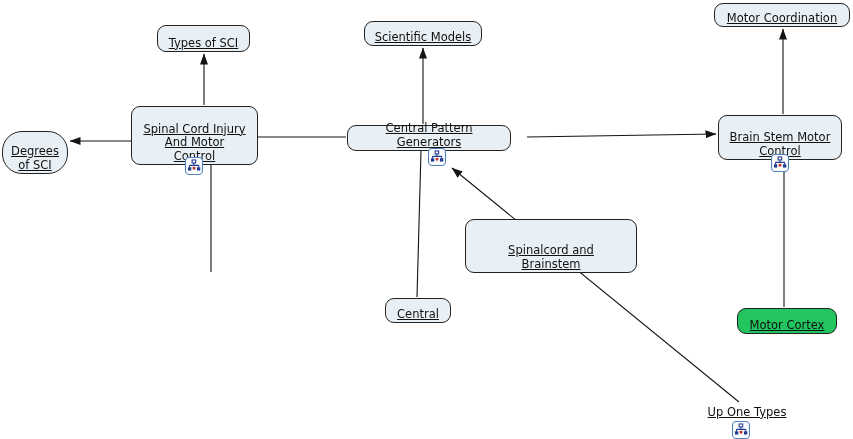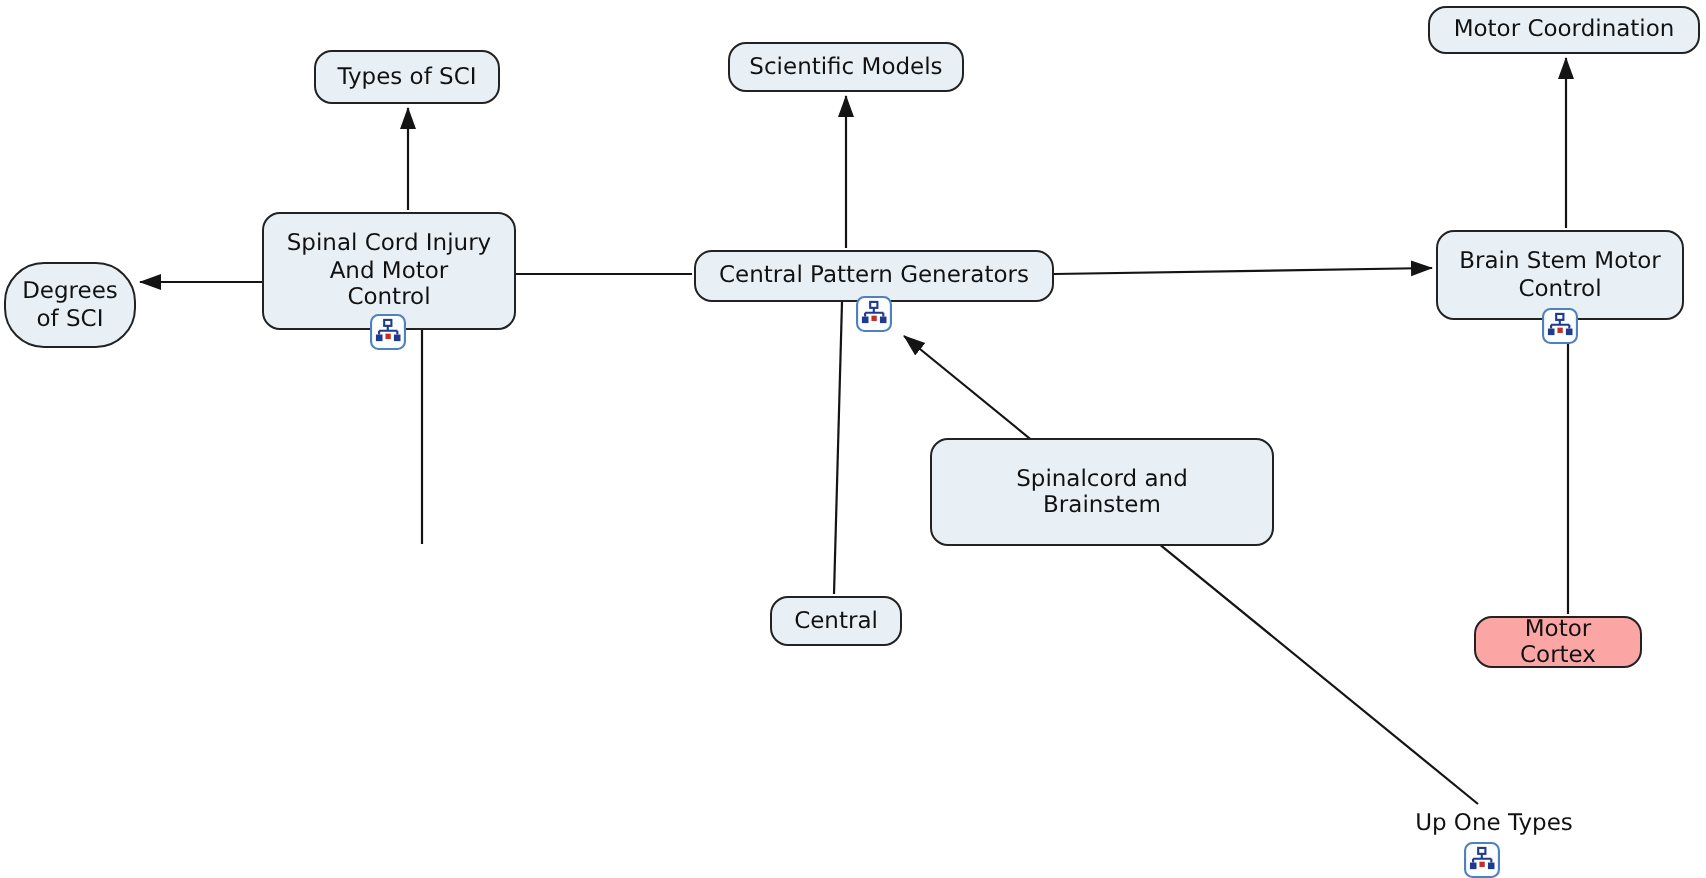--- a/index.html
+++ b/index.html
@@ -20,30 +20,31 @@
     left: 0;
     top: 0;
     z-index: 1;
   }
   .node {
     position: absolute;
     box-sizing: border-box;
     border: 1px solid #222222;
     border-radius: 9px;
     display: flex;
-    align-items: center;
+    align-items: flex-end;
     justify-content: center;
     text-align: center;
     white-space: pre-line;
     font-size: 11.5px;
     line-height: 13.5px;
     color: #111111;
     padding: 1px 4px;
     z-index: 2;
     cursor: default;
+    text-decoration: underline;
   }
   .node.plain {
     background: transparent !important;
     border: none;
     border-radius: 0;
     padding: 0;
   }
   .icon {
     position: absolute;
     width: 18px;
@@ -82,21 +83,21 @@
 And Motor
 Control</span></div>
     <span class="icon" style="left: 185px; top: 157px;"><svg width="18" height="18" viewBox="0 0 17 17">
         <rect x="0.5" y="0.5" width="16" height="16" rx="3.5" fill="#fbfdff" stroke="#4f81bd" stroke-width="1"></rect>
         <rect x="6.7" y="2.8" width="3.4" height="2.8" fill="#ffffff" stroke="#1f3a8f" stroke-width="1"></rect>
         <path d="M8.4 5.6 L8.4 7.9 M4.3 7.9 L12.9 7.9 M4.3 7.9 L4.3 9.7 M12.9 7.9 L12.9 9.7" stroke="#1f3a8f" stroke-width="1" fill="none"></path>
         <rect x="2.8" y="9.7" width="3.1" height="3.1" fill="#1f3a8f"></rect>
         <rect x="11.3" y="9.7" width="3.1" height="3.1" fill="#1f3a8f"></rect>
         <rect x="7.3" y="9.3" width="2.5" height="2.5" fill="#c03028"></rect>
       </svg></span>
-    <div class="node" style="left: 347px; top: 125px; width: 180px; height: 26px; background: rgb(233, 240, 245); border-color: rgb(34, 34, 34); color: rgb(17, 17, 17);"><span>Central Pattern Generators</span></div>
+    <div class="node" style="left: 347px; top: 125px; width: 164px; height: 26px; background: rgb(233, 240, 245); border-color: rgb(34, 34, 34); color: rgb(17, 17, 17);"><span>Central Pattern Generators</span></div>
     <span class="icon" style="left: 428px; top: 148px;"><svg width="18" height="18" viewBox="0 0 17 17">
         <rect x="0.5" y="0.5" width="16" height="16" rx="3.5" fill="#fbfdff" stroke="#4f81bd" stroke-width="1"></rect>
         <rect x="6.7" y="2.8" width="3.4" height="2.8" fill="#ffffff" stroke="#1f3a8f" stroke-width="1"></rect>
         <path d="M8.4 5.6 L8.4 7.9 M4.3 7.9 L12.9 7.9 M4.3 7.9 L4.3 9.7 M12.9 7.9 L12.9 9.7" stroke="#1f3a8f" stroke-width="1" fill="none"></path>
         <rect x="2.8" y="9.7" width="3.1" height="3.1" fill="#1f3a8f"></rect>
         <rect x="11.3" y="9.7" width="3.1" height="3.1" fill="#1f3a8f"></rect>
         <rect x="7.3" y="9.3" width="2.5" height="2.5" fill="#c03028"></rect>
       </svg></span>
     <div class="node" style="left: 718px; top: 115px; width: 124px; height: 45px; background: rgb(233, 240, 245); border-color: rgb(34, 34, 34); color: rgb(17, 17, 17);"><span>Brain Stem Motor
 Control</span></div>
@@ -104,21 +105,21 @@
         <rect x="0.5" y="0.5" width="16" height="16" rx="3.5" fill="#fbfdff" stroke="#4f81bd" stroke-width="1"></rect>
         <rect x="6.7" y="2.8" width="3.4" height="2.8" fill="#ffffff" stroke="#1f3a8f" stroke-width="1"></rect>
         <path d="M8.4 5.6 L8.4 7.9 M4.3 7.9 L12.9 7.9 M4.3 7.9 L4.3 9.7 M12.9 7.9 L12.9 9.7" stroke="#1f3a8f" stroke-width="1" fill="none"></path>
         <rect x="2.8" y="9.7" width="3.1" height="3.1" fill="#1f3a8f"></rect>
         <rect x="11.3" y="9.7" width="3.1" height="3.1" fill="#1f3a8f"></rect>
         <rect x="7.3" y="9.3" width="2.5" height="2.5" fill="#c03028"></rect>
       </svg></span>
     <div class="node" style="left: 465px; top: 219px; width: 172px; height: 54px; background: rgb(233, 240, 245); border-color: rgb(34, 34, 34); color: rgb(17, 17, 17);"><span>Spinalcord and
 Brainstem</span></div>
     <div class="node" style="left: 385px; top: 298px; width: 66px; height: 25px; background: rgb(233, 240, 245); border-color: rgb(34, 34, 34); color: rgb(17, 17, 17);"><span>Central</span></div>
-    <div class="node" style="left: 737px; top: 308px; width: 84px; height: 26px; background: #fca5a5; border-color: rgb(34, 34, 34); color: rgb(17, 17, 17);"><span>Motor Cortex</span></div>
+    <div class="node" style="left: 737px; top: 308px; width: 100px; height: 26px; background: #22c55e; border-color: rgb(34, 34, 34); color: rgb(17, 17, 17);"><span>Motor Cortex</span></div>
     <div class="node plain" style="left: 703px; top: 404px; width: 88px; height: 15px; color: rgb(17, 17, 17);"><span>Up One Types</span></div>
     <span class="icon" style="left: 732px; top: 421px;"><svg width="18" height="18" viewBox="0 0 17 17">
         <rect x="0.5" y="0.5" width="16" height="16" rx="3.5" fill="#fbfdff" stroke="#4f81bd" stroke-width="1"></rect>
         <rect x="6.7" y="2.8" width="3.4" height="2.8" fill="#ffffff" stroke="#1f3a8f" stroke-width="1"></rect>
         <path d="M8.4 5.6 L8.4 7.9 M4.3 7.9 L12.9 7.9 M4.3 7.9 L4.3 9.7 M12.9 7.9 L12.9 9.7" stroke="#1f3a8f" stroke-width="1" fill="none"></path>
         <rect x="2.8" y="9.7" width="3.1" height="3.1" fill="#1f3a8f"></rect>
         <rect x="11.3" y="9.7" width="3.1" height="3.1" fill="#1f3a8f"></rect>
         <rect x="7.3" y="9.3" width="2.5" height="2.5" fill="#c03028"></rect>
       </svg></span>
   </div>

